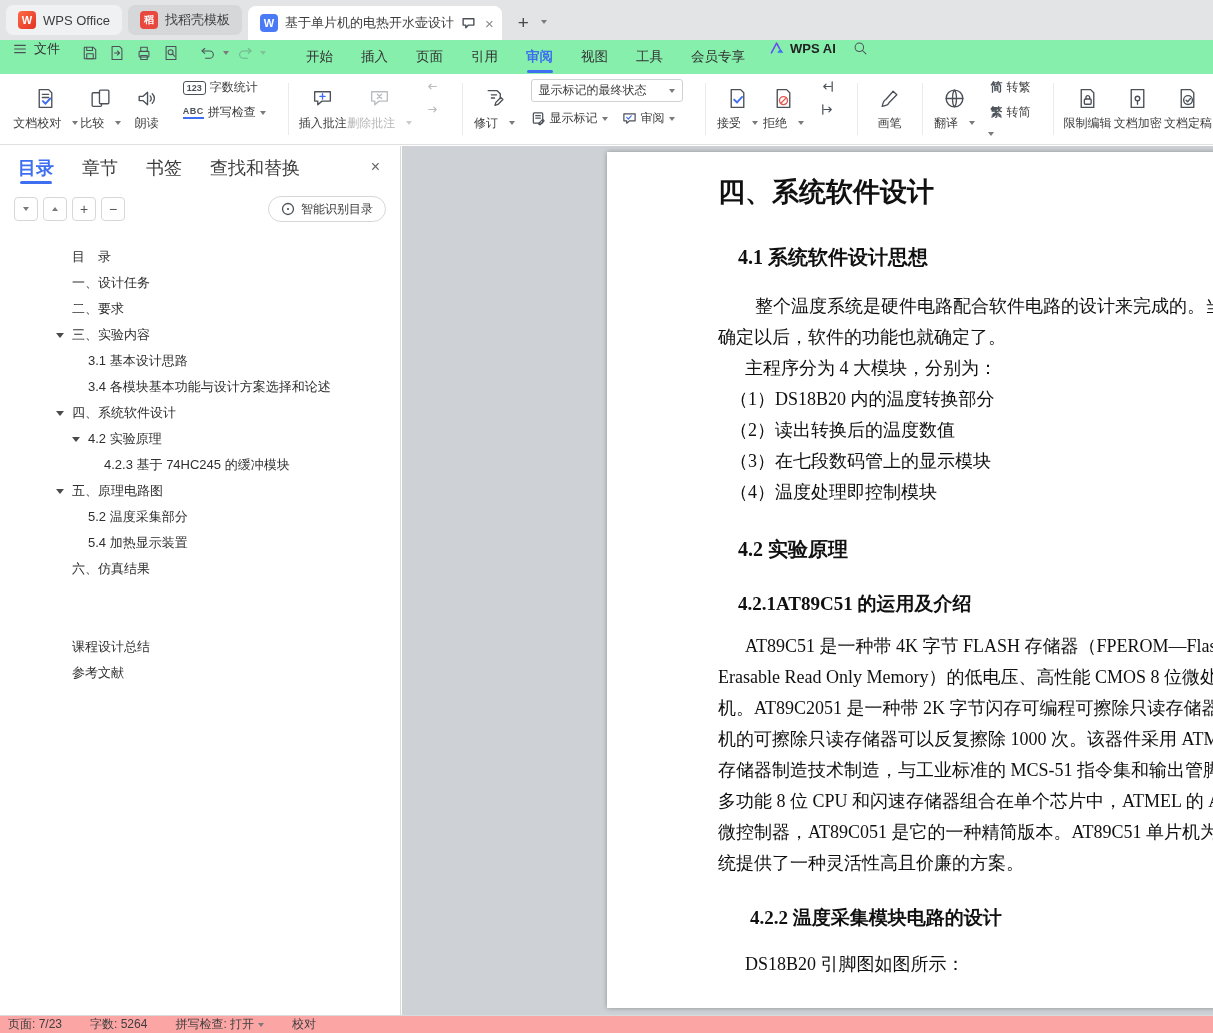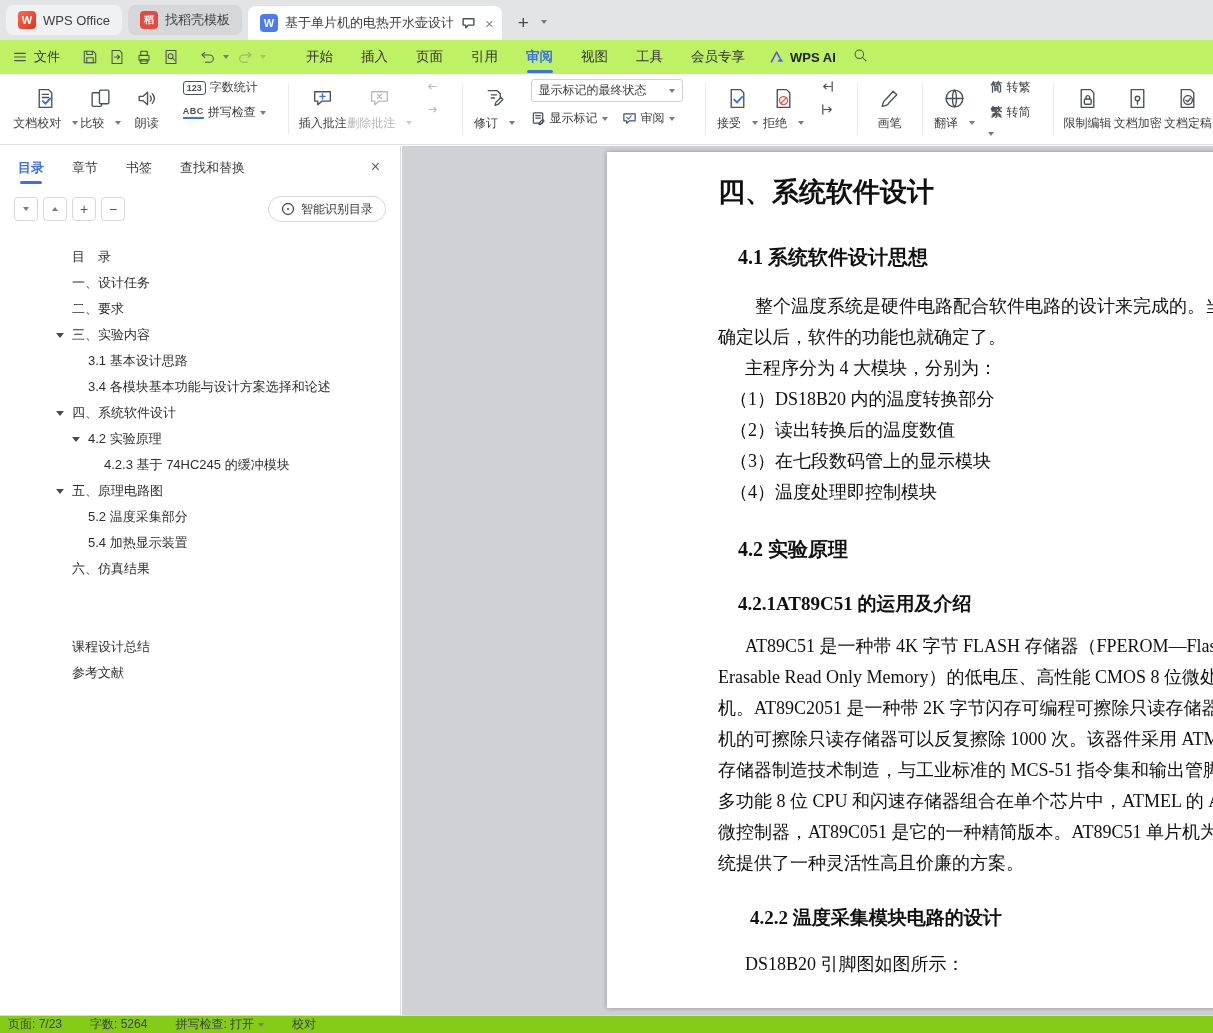--- a/index.html
+++ b/index.html
@@ -16,21 +16,21 @@
   .wps-logo { background:linear-gradient(135deg,#ff6a45,#e03223); }
   .docer-logo { background:#e8483e; font-size:10px; }
   .writer-logo { background:#4a7af5; }
   .tab-close { font-size:15px; color:#8a8a8a; margin-left:2px; line-height:1; }
   .tab-plus { font-size:19px; color:#4a4a4a; margin:0 4px 8px 10px; line-height:1; }
   .tab-chev-btn { margin:0 0 12px 8px; }
   .chev { display:inline-block; width:0; height:0; border-left:3.5px solid transparent; border-right:3.5px solid transparent; border-top:4px solid #7a7a7a; }
   .chev-up { border-top:none; border-bottom:4px solid #7a7a7a; }
 
   
-  .menubar { height:34px; background:#bef264; display:flex; align-items:center; padding-left:12px; }
+  .menubar { height:34px; background:#86efac; display:flex; align-items:flex-start; padding-left:12px; }
   .file-btn { display:flex; align-items:center; gap:6px; font-size:13px; color:#333; margin-right:16px; }
   .mb-icon { width:27px; height:26px; display:flex; align-items:center; justify-content:center; border-radius:3px; }
   .mb-undo { display:flex; align-items:center; margin-left:10px; gap:2px; }
   .mb-tabs { display:flex; align-items:center; margin-left:26px; }
   .mb-tab { padding:0 14px; font-size:13.5px; color:#333; height:34px; line-height:34px; position:relative; white-space:nowrap; }
   .mb-tab.active { color:#3e6ff0; font-weight:bold; }
   .mb-tab.active::after { content:""; position:absolute; left:50%; transform:translateX(-50%); bottom:1px; width:26px; height:3px; border-radius:2px; background:#3e6ff0; }
   .wps-ai { display:flex; align-items:center; gap:5px; font-size:13px; font-weight:bold; color:#222; margin-left:10px; white-space:nowrap; }
   .mb-search { margin-left:16px; }
   .dim { opacity:.38; }
@@ -46,21 +46,21 @@
   .count-glyph { font-size:9px; font-weight:bold; color:#4b5158; border:1.2px solid #4b5158; border-radius:3px; padding:1px 3px; }
   .abc-glyph { font-size:9px; font-weight:bold; color:#4b5158; letter-spacing:.5px; border-bottom:2px solid #3e6ff0; padding-bottom:1px; }
   .zh-glyph { font-size:12px; font-weight:bold; color:#4b5158; }
   .rb-corner { position:absolute; left:988px; bottom:4px; }
 
   .ic { fill:none; stroke:#4b5158; stroke-width:1.3; stroke-linecap:round; stroke-linejoin:round; }
 
   
   .sidebar { position:absolute; left:0; top:146px; width:401px; bottom:18px; background:#fff; border-right:1px solid #d9dadc; }
   .sb-tabs { display:flex; align-items:center; height:44px; padding:0 18px; position:relative; }
-  .sb-tab { margin-right:28px; font-size:13px; color:#3c3c3c; position:relative; height:44px; line-height:44px; white-space:nowrap; }
+  .sb-tab { margin-right:28px; font-size:18px; color:#3c3c3c; position:relative; height:44px; line-height:44px; white-space:nowrap; }
   .sb-tab.active { color:#3e6ff0; font-weight:bold; }
   .sb-tab.active::after { content:""; position:absolute; bottom:6px; left:2px; right:2px; height:3px; background:#3e6ff0; border-radius:2px; }
   .sb-close { position:absolute; right:20px; top:13px; font-size:16px; color:#666; line-height:1; }
   .sb-toolbar { display:flex; align-items:center; padding:6px 14px 12px 14px; }
   .sq-btn { width:24px; height:24px; border:1px solid #d6d7d9; border-radius:4px; display:flex; align-items:center; justify-content:center; margin-right:5px; color:#555; font-size:14px; line-height:1; }
   .smart-btn { margin-left:auto; height:26px; border:1px solid #d6d7d9; border-radius:14px; display:flex; align-items:center; gap:6px; padding:0 12px; font-size:12px; color:#3b3b3b; white-space:nowrap; }
   .toc { padding-top:10px; }
   .toc-item { display:flex; align-items:center; height:26px; font-size:13px; color:#2f2f2f; white-space:nowrap;margin-left:32px; }
   .lv0 { padding-left:24px; } .lv1 { padding-left:40px; } .lv2 { padding-left:56px; }
   .gutter { width:16px; display:flex; align-items:center; justify-content:flex-start; flex:0 0 auto; }
@@ -72,21 +72,21 @@
   .page { position:absolute; left:205px; top:6px; width:880px; height:856px; background:#fff; box-shadow:0 0 5px rgba(0,0,0,.3); padding:16px 30px 40px 111px; font-family:"Liberation Serif","DejaVu Serif",serif; color:#101010; }
   .d-title { font-size:27px; font-weight:bold; margin:6px 0 34px; }
   .d-h2 { font-size:20px; font-weight:bold; padding-left:20px; margin:0 0 20px; }
   .d-h2b { font-size:20px; font-weight:bold; padding-left:20px; margin:28px 0 24px; }
   .d-h3 { font-size:19px; font-weight:bold; padding-left:20px; margin:28px 0 14px; }
   .d-h3b { font-size:19px; font-weight:bold; padding-left:32px; margin:26px 0 18px; }
   .d-line { font-size:18px; line-height:31px; white-space:nowrap; }
   .ind2 { padding-left:37px; } .ind15 { padding-left:27px; } .ind05 { padding-left:12px; }
 
   
-  .statusbar { position:absolute; left:0; bottom:0; width:100%; height:18px; background:#84cc16; border-top:1px solid #d9dadc; display:flex; align-items:center; font-size:12px; color:#3f3f3f; padding-left:8px; }
+  .statusbar { position:absolute; left:0; bottom:0; width:100%; height:18px; background:#fca5a5; border-top:1px solid #d9dadc; display:flex; align-items:center; font-size:12px; color:#3f3f3f; padding-left:8px; }
   .st-item { margin-right:28px; display:flex; align-items:center; gap:4px; white-space:nowrap; }
 </style>
 </head>
 <body>
 
 <div class="tabbar">
   <div class="wtab wtab-home">
     <span class="logo-sq wps-logo">W</span>
     <span>WPS Office</span>
   </div>

